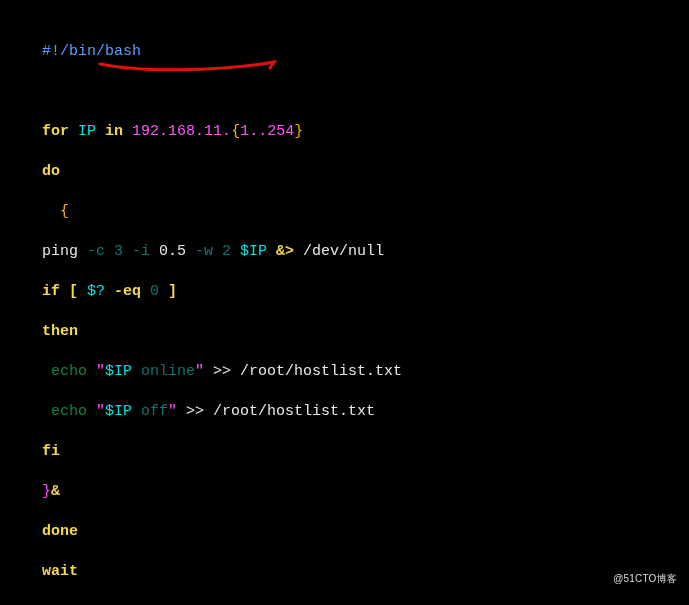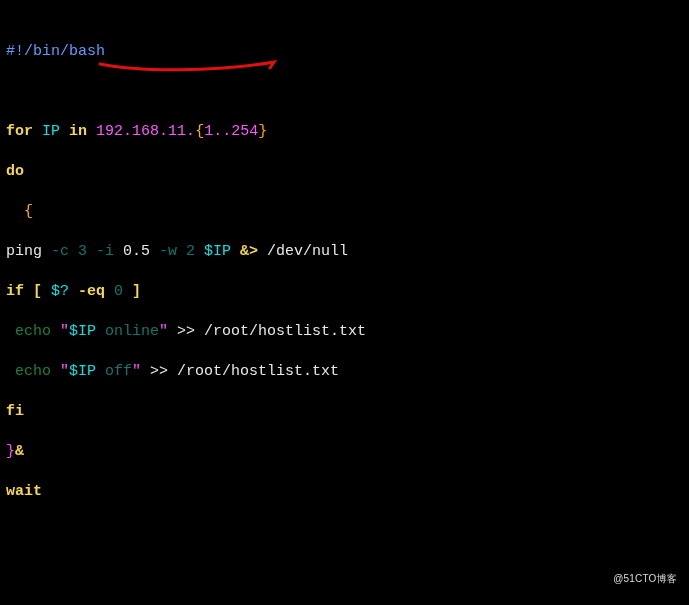--- a/index.html
+++ b/index.html
@@ -32,38 +32,40 @@
   }
   .watermark {
     position: absolute;
     right: 12px;
     bottom: 16px;
     color: rgba(255,255,255,0.85);
     font-family: Arial, sans-serif;
     font-size: 10px;
     letter-spacing: 0.2px;
   }
-  .line { display: block; }
+  .line { display: block; margin-left: 36px; }
 </style>
 </head>
 <body>
 
 <div class="editor">
 
 <span class="line"><span class="tok-blue">#!</span><span class="tok-blue">/bin/bash</span></span>
 <span class="line"> </span>
 <span class="line"><span class="tok-yellow">for</span> <span class="tok-cyan">IP</span> <span class="tok-yellow">in</span> <span class="tok-magenta">192.168.11.</span><span class="tok-brace">{</span><span class="tok-magenta">1..254</span><span class="tok-brace">}</span></span>
 <span class="line"><span class="tok-yellow">do</span></span>
 <span class="line"><span>  </span><span class="tok-brace">{</span></span>
 <span class="line"><span class="tok-white">ping</span><span class="tok-red"> -c 3 -i</span><span class="tok-white"> 0.5</span><span class="tok-red"> -w 2</span><span class="tok-cyan"> $IP</span><span class="tok-yellow"> &amp;&gt;</span><span class="tok-white"> /dev/null</span></span>
 <span class="line"><span class="tok-yellow">if</span><span class="tok-yellow"> [ </span><span class="tok-cyan">$?</span><span class="tok-yellow"> -eq </span><span class="tok-red">0</span><span class="tok-yellow"> ]</span></span>
+<span class="line"><span class="tok-yellow">then</span></span>
 <span class="line"><span> </span><span class="tok-green">echo</span><span class="tok-magenta"> "</span><span class="tok-cyan">$IP</span><span class="tok-red"> online</span><span class="tok-magenta">"</span><span class="tok-white"> &gt;&gt; /root/hostlist.txt</span></span>
 <span class="line"><span> </span><span class="tok-green">echo</span><span class="tok-magenta"> "</span><span class="tok-cyan">$IP</span><span class="tok-red"> off</span><span class="tok-magenta">"</span><span class="tok-white"> &gt;&gt; /root/hostlist.txt</span></span>
 <span class="line"><span class="tok-yellow">fi</span></span>
 <span class="line"><span class="tok-magenta">}</span><span class="tok-yellow">&amp;</span></span>
+<span class="line"><span class="tok-yellow">done</span></span>
 <span class="line"><span class="tok-yellow">wait</span></span>
 
 
 
 
 
 
 
 
 

